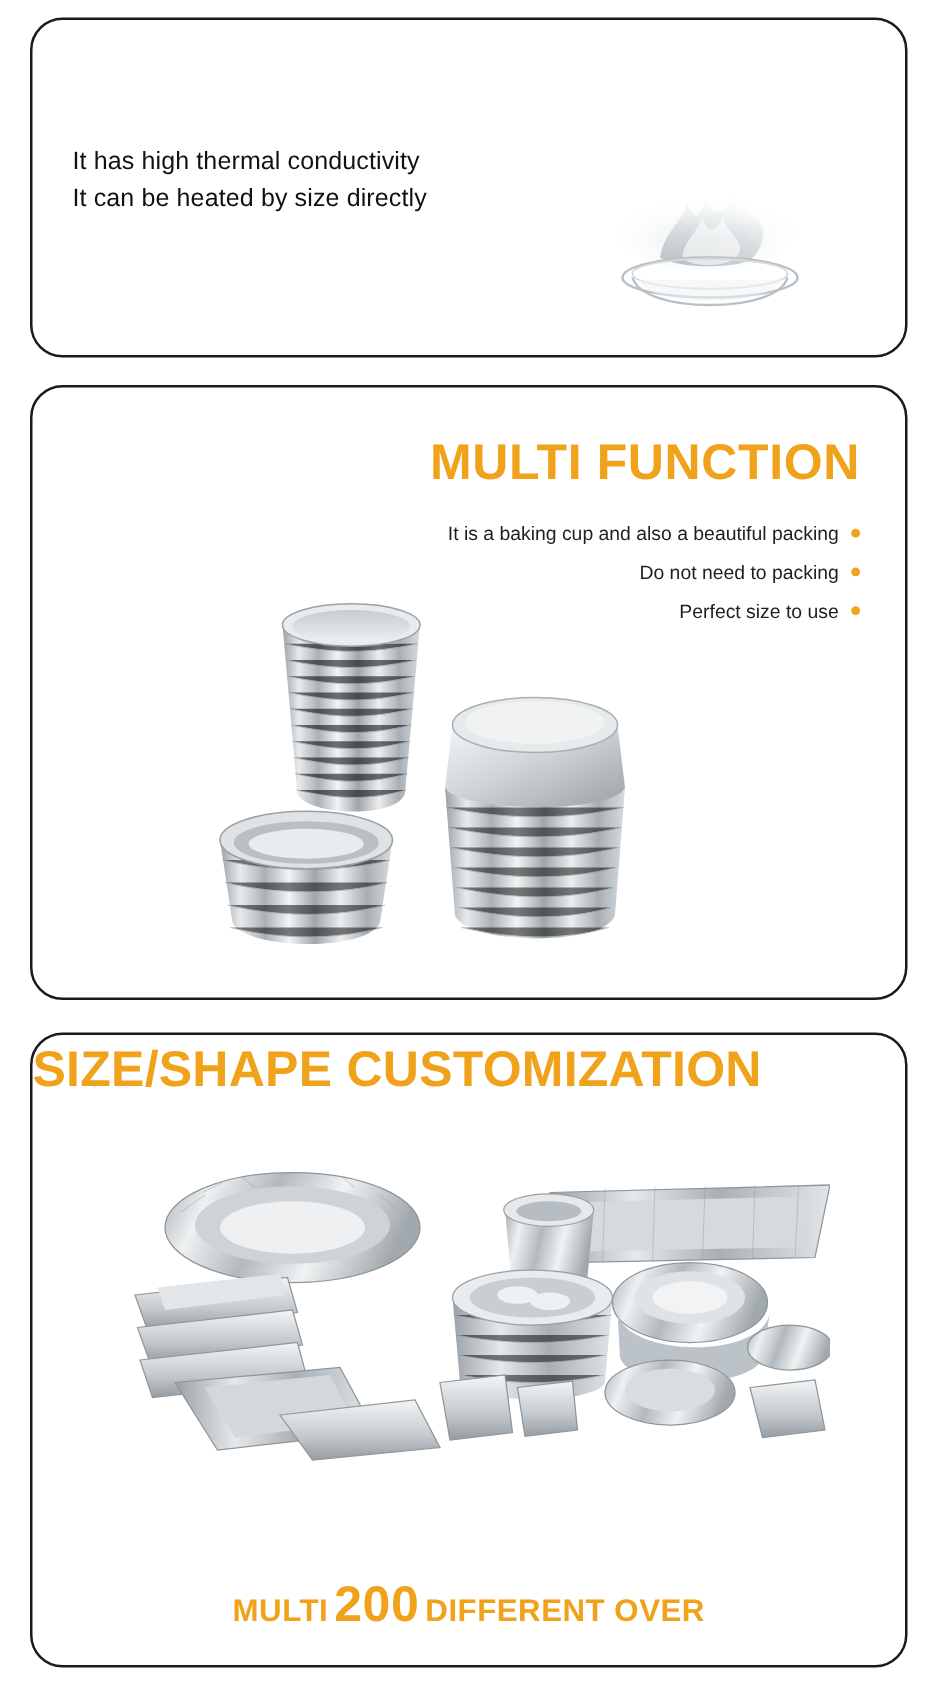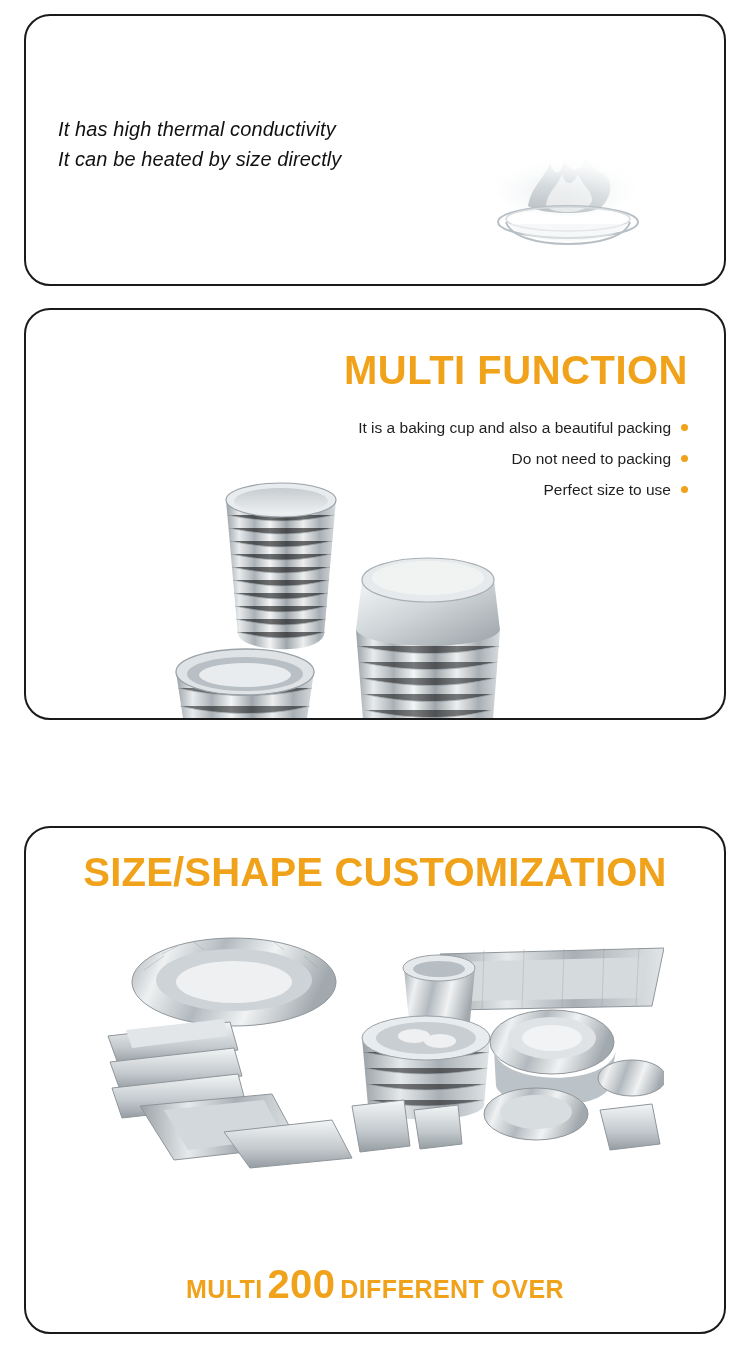--- a/index.html
+++ b/index.html
@@ -41,34 +41,33 @@
     position: absolute;
     left: 32px;
     top: 98px;
     font-size: 20px;
     line-height: 30px;
     color: #111111;
     letter-spacing: 0.1px;
   }
   .thermal-text .line {
     white-space: nowrap;
-    font-style: italic;
   }
   .flame-art {
     position: absolute;
     right: 44px;
     bottom: 30px;
     width: 230px;
     height: 110px;
   }
 
   
   #card-multifunction {
     top: 308px;
-    height: 412px;
+    height: 492px;
     text-decoration: underline;
   }
   .mf-title {
     position: absolute;
     right: 36px;
     top: 38px;
     font-size: 40px;
     font-weight: bold;
     color: #f0a21a;
     letter-spacing: 0.5px;
@@ -108,22 +107,21 @@
 
   
   #card-size {
     top: 826px;
     height: 508px;
   }
   .size-title {
     position: absolute;
     left: 0;
     right: 0;
-    top: 22px;
-    text-align: center;
+    top: 6px;
     font-size: 40px;
     font-weight: bold;
     color: #f0a21a;
     letter-spacing: 0.2px;
   }
   .trays-art {
     position: absolute;
     left: 78px;
     top: 82px;
     width: 560px;

